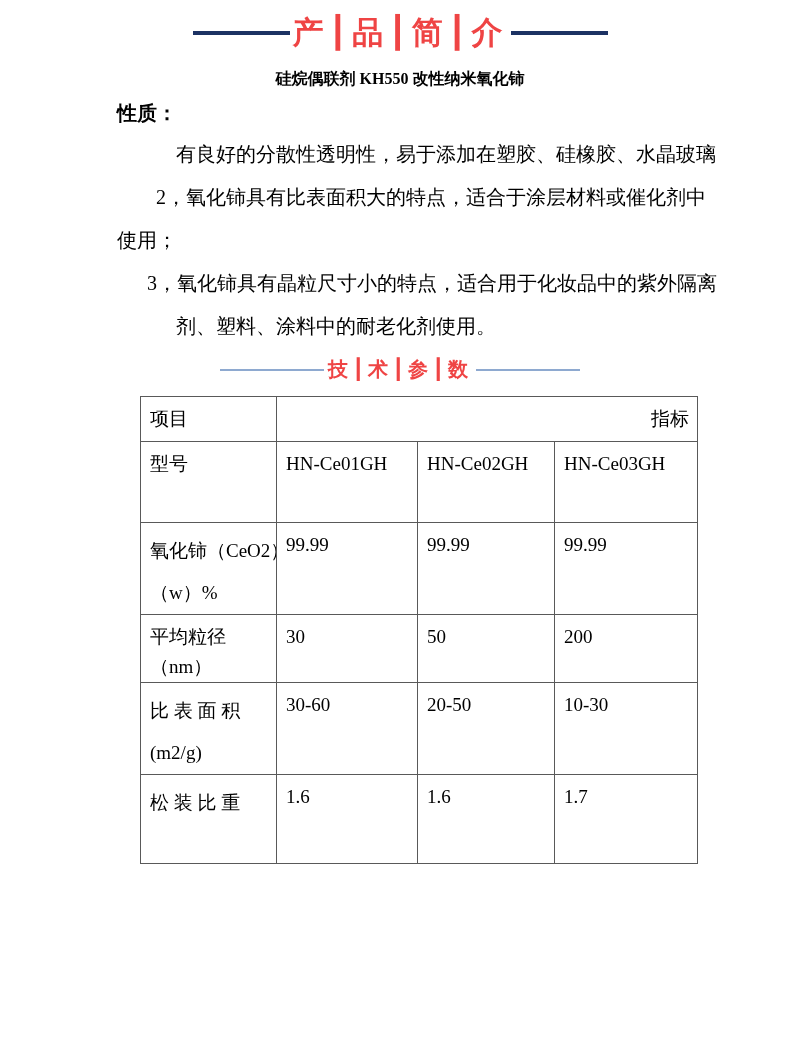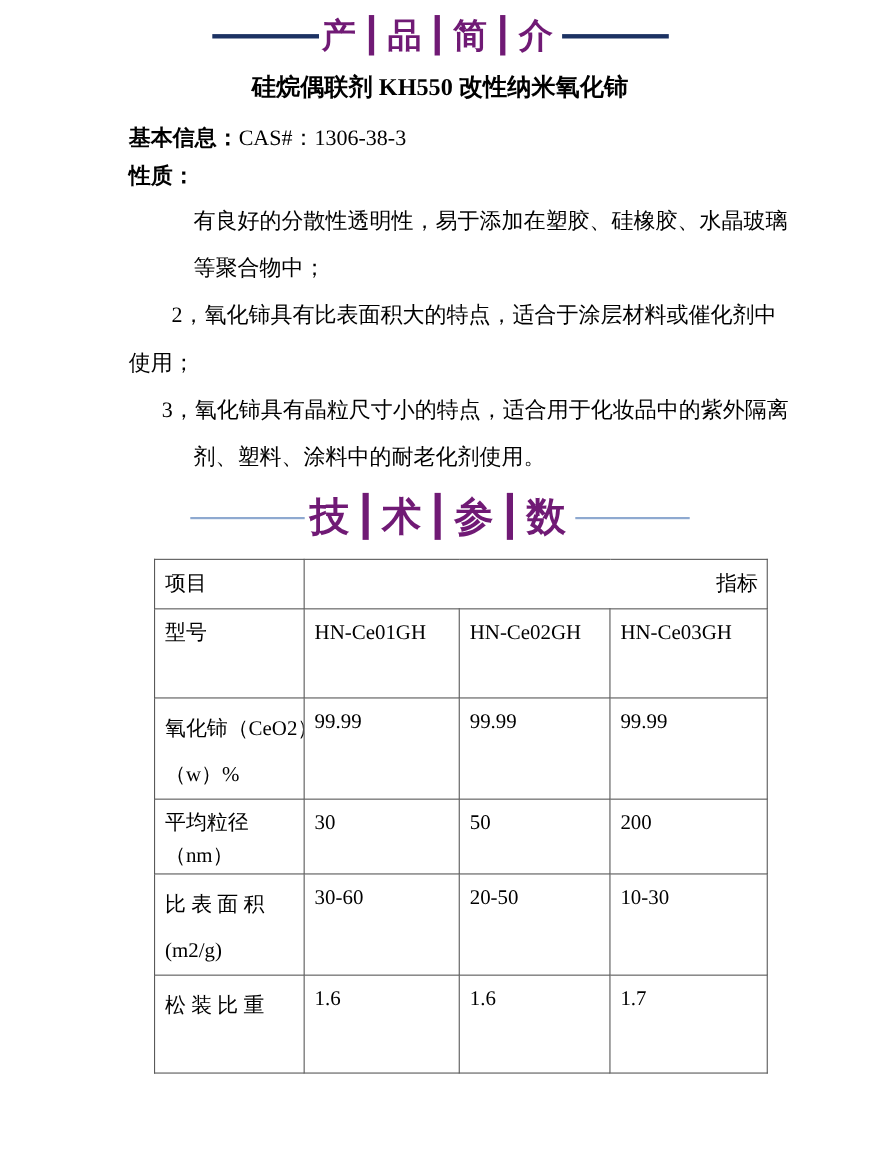--- a/index.html
+++ b/index.html
@@ -4,31 +4,31 @@
 <style>
   html,body{margin:0;padding:0;background:#ffffff;}
   body{width:800px;height:1051px;overflow:hidden;}
   .page{
     position:relative;width:800px;height:1051px;
     font-family:"Liberation Serif","DejaVu Serif",serif;
     color:#000000;background:#ffffff;
   }
   
   .sec-header{display:flex;align-items:center;justify-content:center;}
-  .sec-header .sec-text{font-weight:bold;color:#701a75;white-space:nowrap;}
+  .sec-header .sec-text{font-weight:bold;color:#ef4444;white-space:nowrap;}
   .sec1{padding-top:12px;}
   .sec1 .hline{width:97px;height:4px;background:#1c3263;}
   .sec1 .sec-text{font-size:31px;letter-spacing:5px;padding:0 3px;}
   .sec2{margin-top:8px;}
   .sec2 .hline{width:104px;height:2px;background:#8ea9d0;}
-  .sec2 .sec-text{font-size:36px;letter-spacing:4px;padding:0 4px;text-align:center;}
+  .sec2 .sec-text{font-size:20px;letter-spacing:4px;padding:0 4px;text-align:center;}
   
   .doc-title{
     margin:10px 0 0 0;text-align:center;
-    font-size:22px;font-weight:bold;line-height:30px;
+    font-size:16px;font-weight:bold;line-height:30px;
   }
   
   .content{padding:0 117px;font-size:20px;}
   .info-line{margin-top:17px;line-height:30px;}
   .info-line .b{font-weight:bold;}
   .props-label{margin-top:4px;line-height:30px;font-weight:bold;}
   .plist{margin-top:5px;}
   .pline{line-height:43px;white-space:nowrap;}
   .ind30{padding-left:30px;}
   .ind39{padding-left:39px;}
@@ -62,31 +62,27 @@
   <div class="sec-header sec1">
     <span class="hline"></span>
     <span class="sec-text">产┃品┃简┃介</span>
     <span class="hline"></span>
   </div>
 
   <h1 class="doc-title">硅烷偶联剂 KH550 改性纳米氧化铈</h1>
 
   <div class="content">
 
-    <div class="info-line">
-      <span class="b">基本信息：</span><span>CAS#：1306-38-3</span>
-    </div>
 
     <div class="props-label">性质：</div>
 
     <div class="plist">
 
       <div>
         <div class="pline ind59">有良好的分散性透明性，易于添加在塑胶、硅橡胶、水晶玻璃</div>
-        <div class="pline ind59">等聚合物中；</div>
       </div>
 
       <div>
         <div class="pline ind39">2，氧化铈具有比表面积大的特点，适合于涂层材料或催化剂中</div>
         <div class="pline">使用；</div>
       </div>
 
       <div>
         <div class="pline ind30">3，氧化铈具有晶粒尺寸小的特点，适合用于化妆品中的紫外隔离</div>
         <div class="pline ind59">剂、塑料、涂料中的耐老化剂使用。</div>

